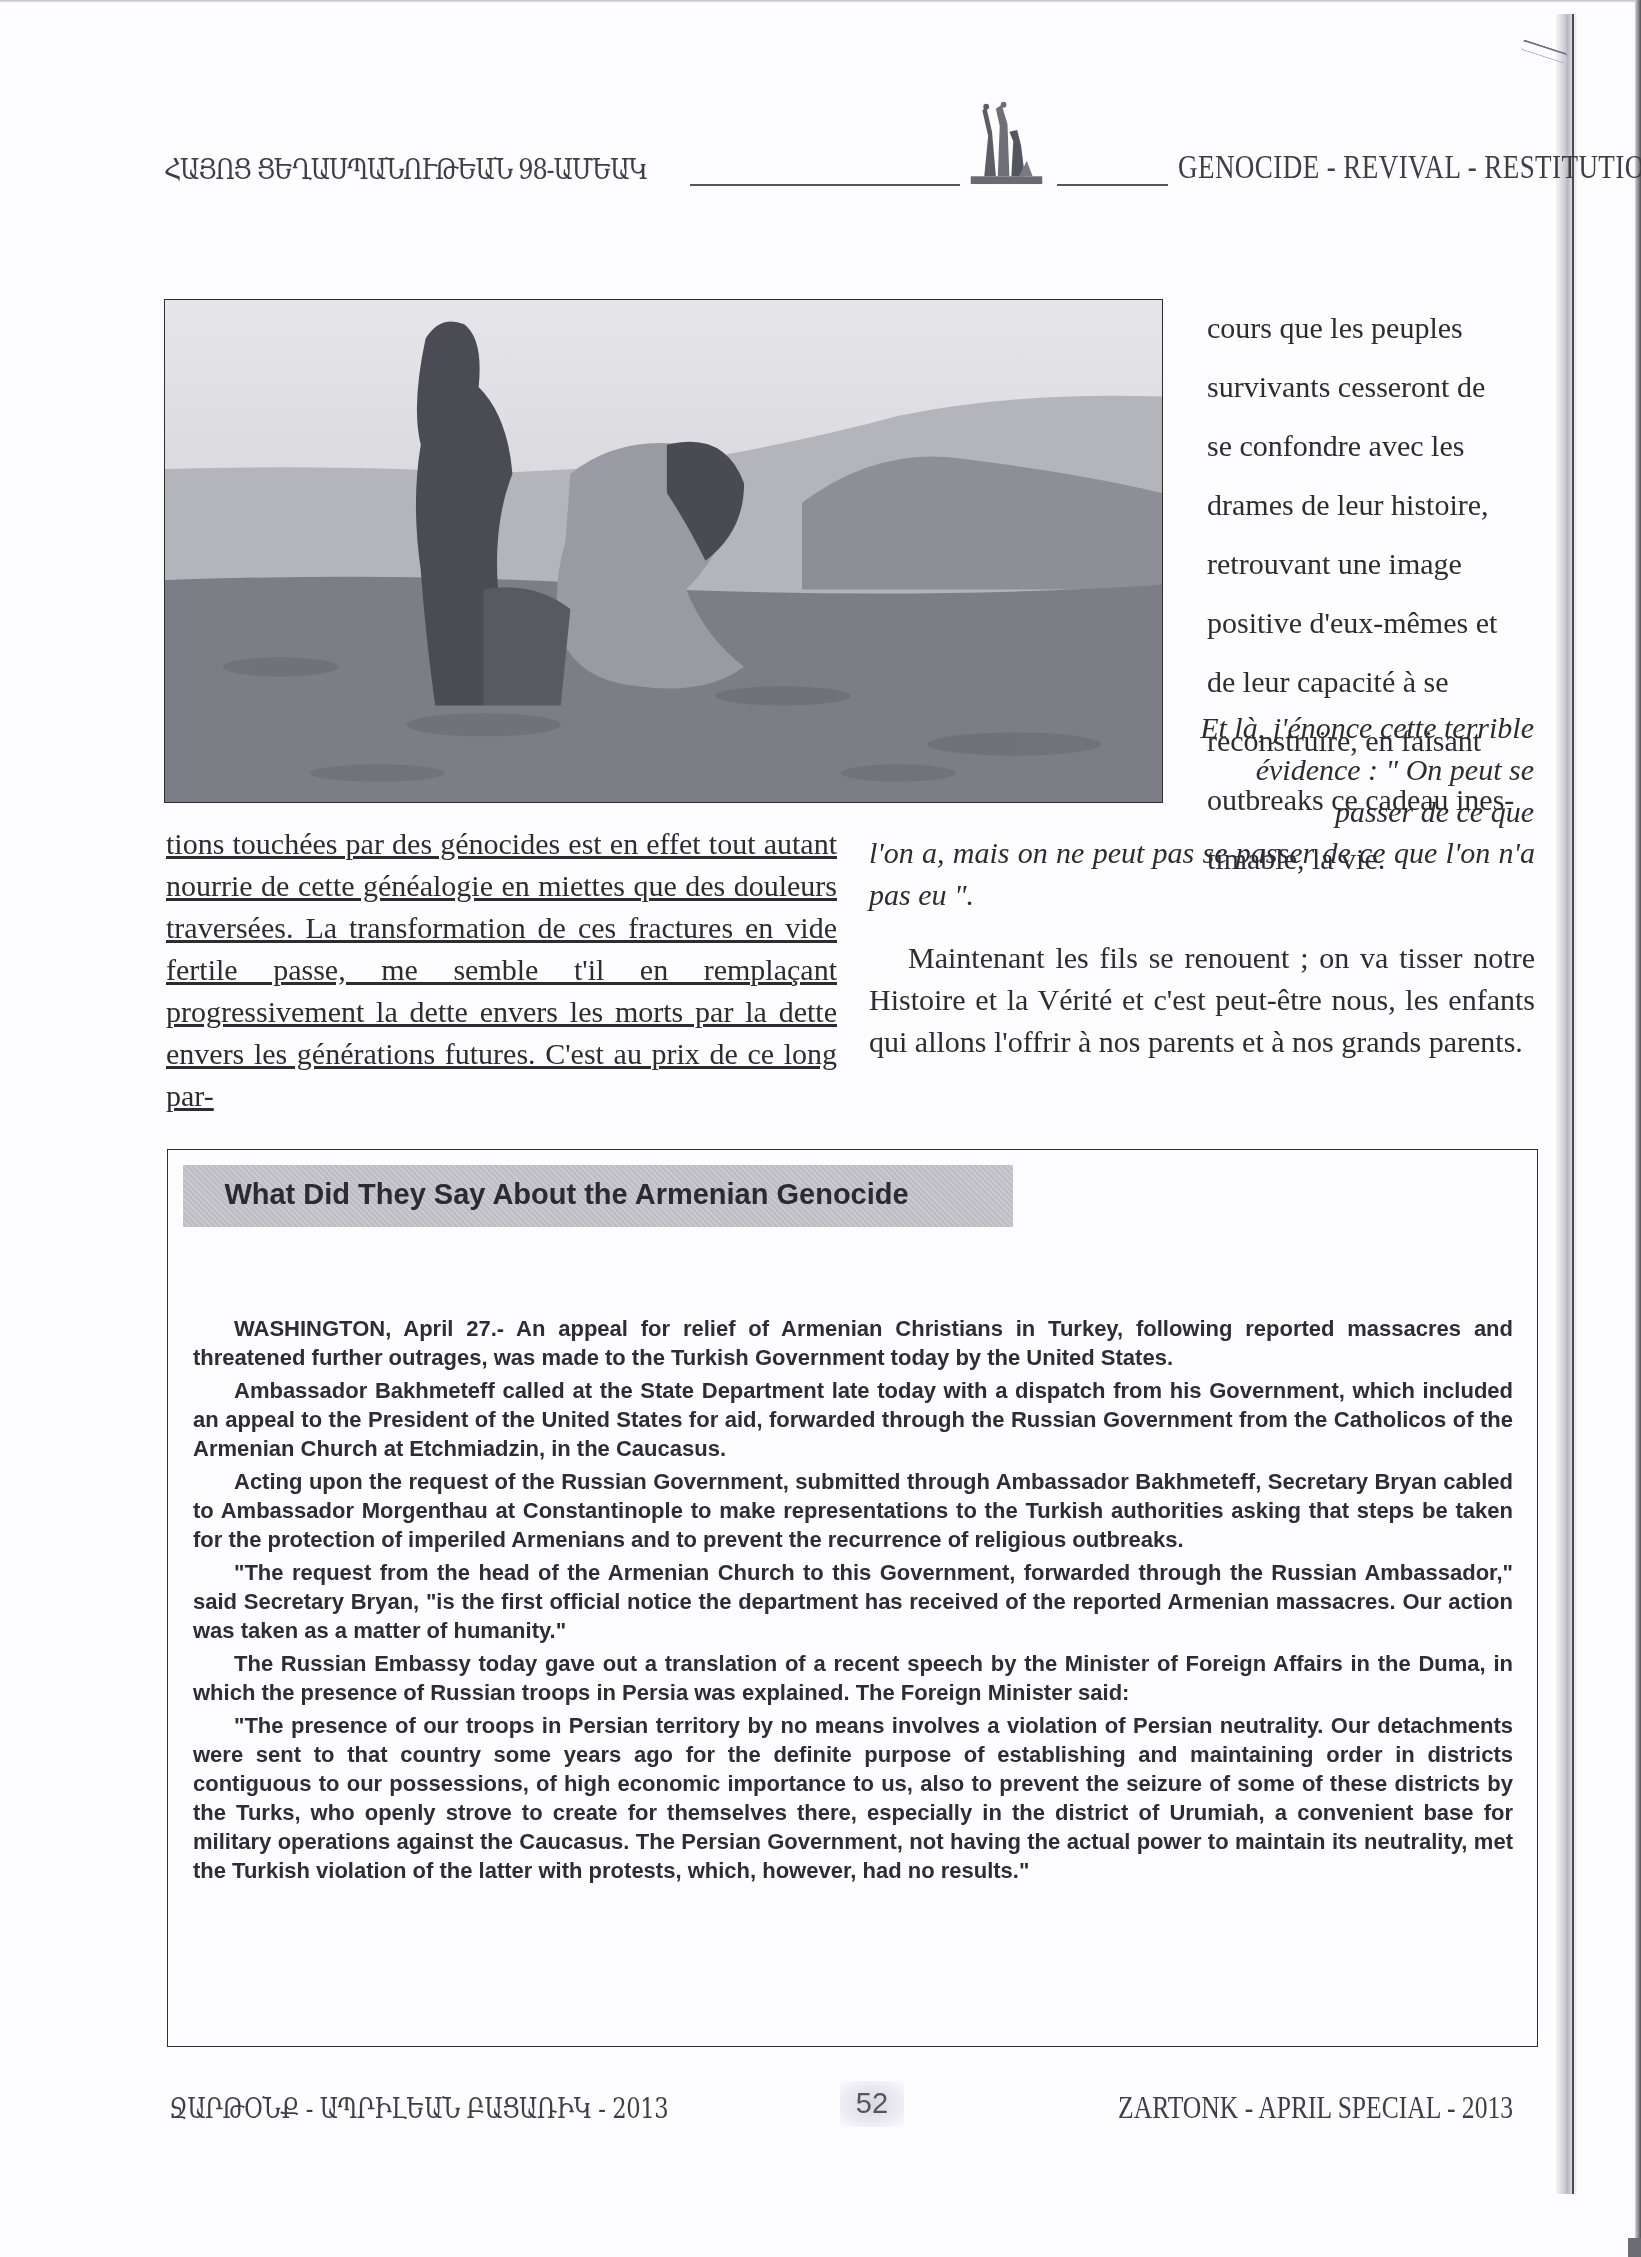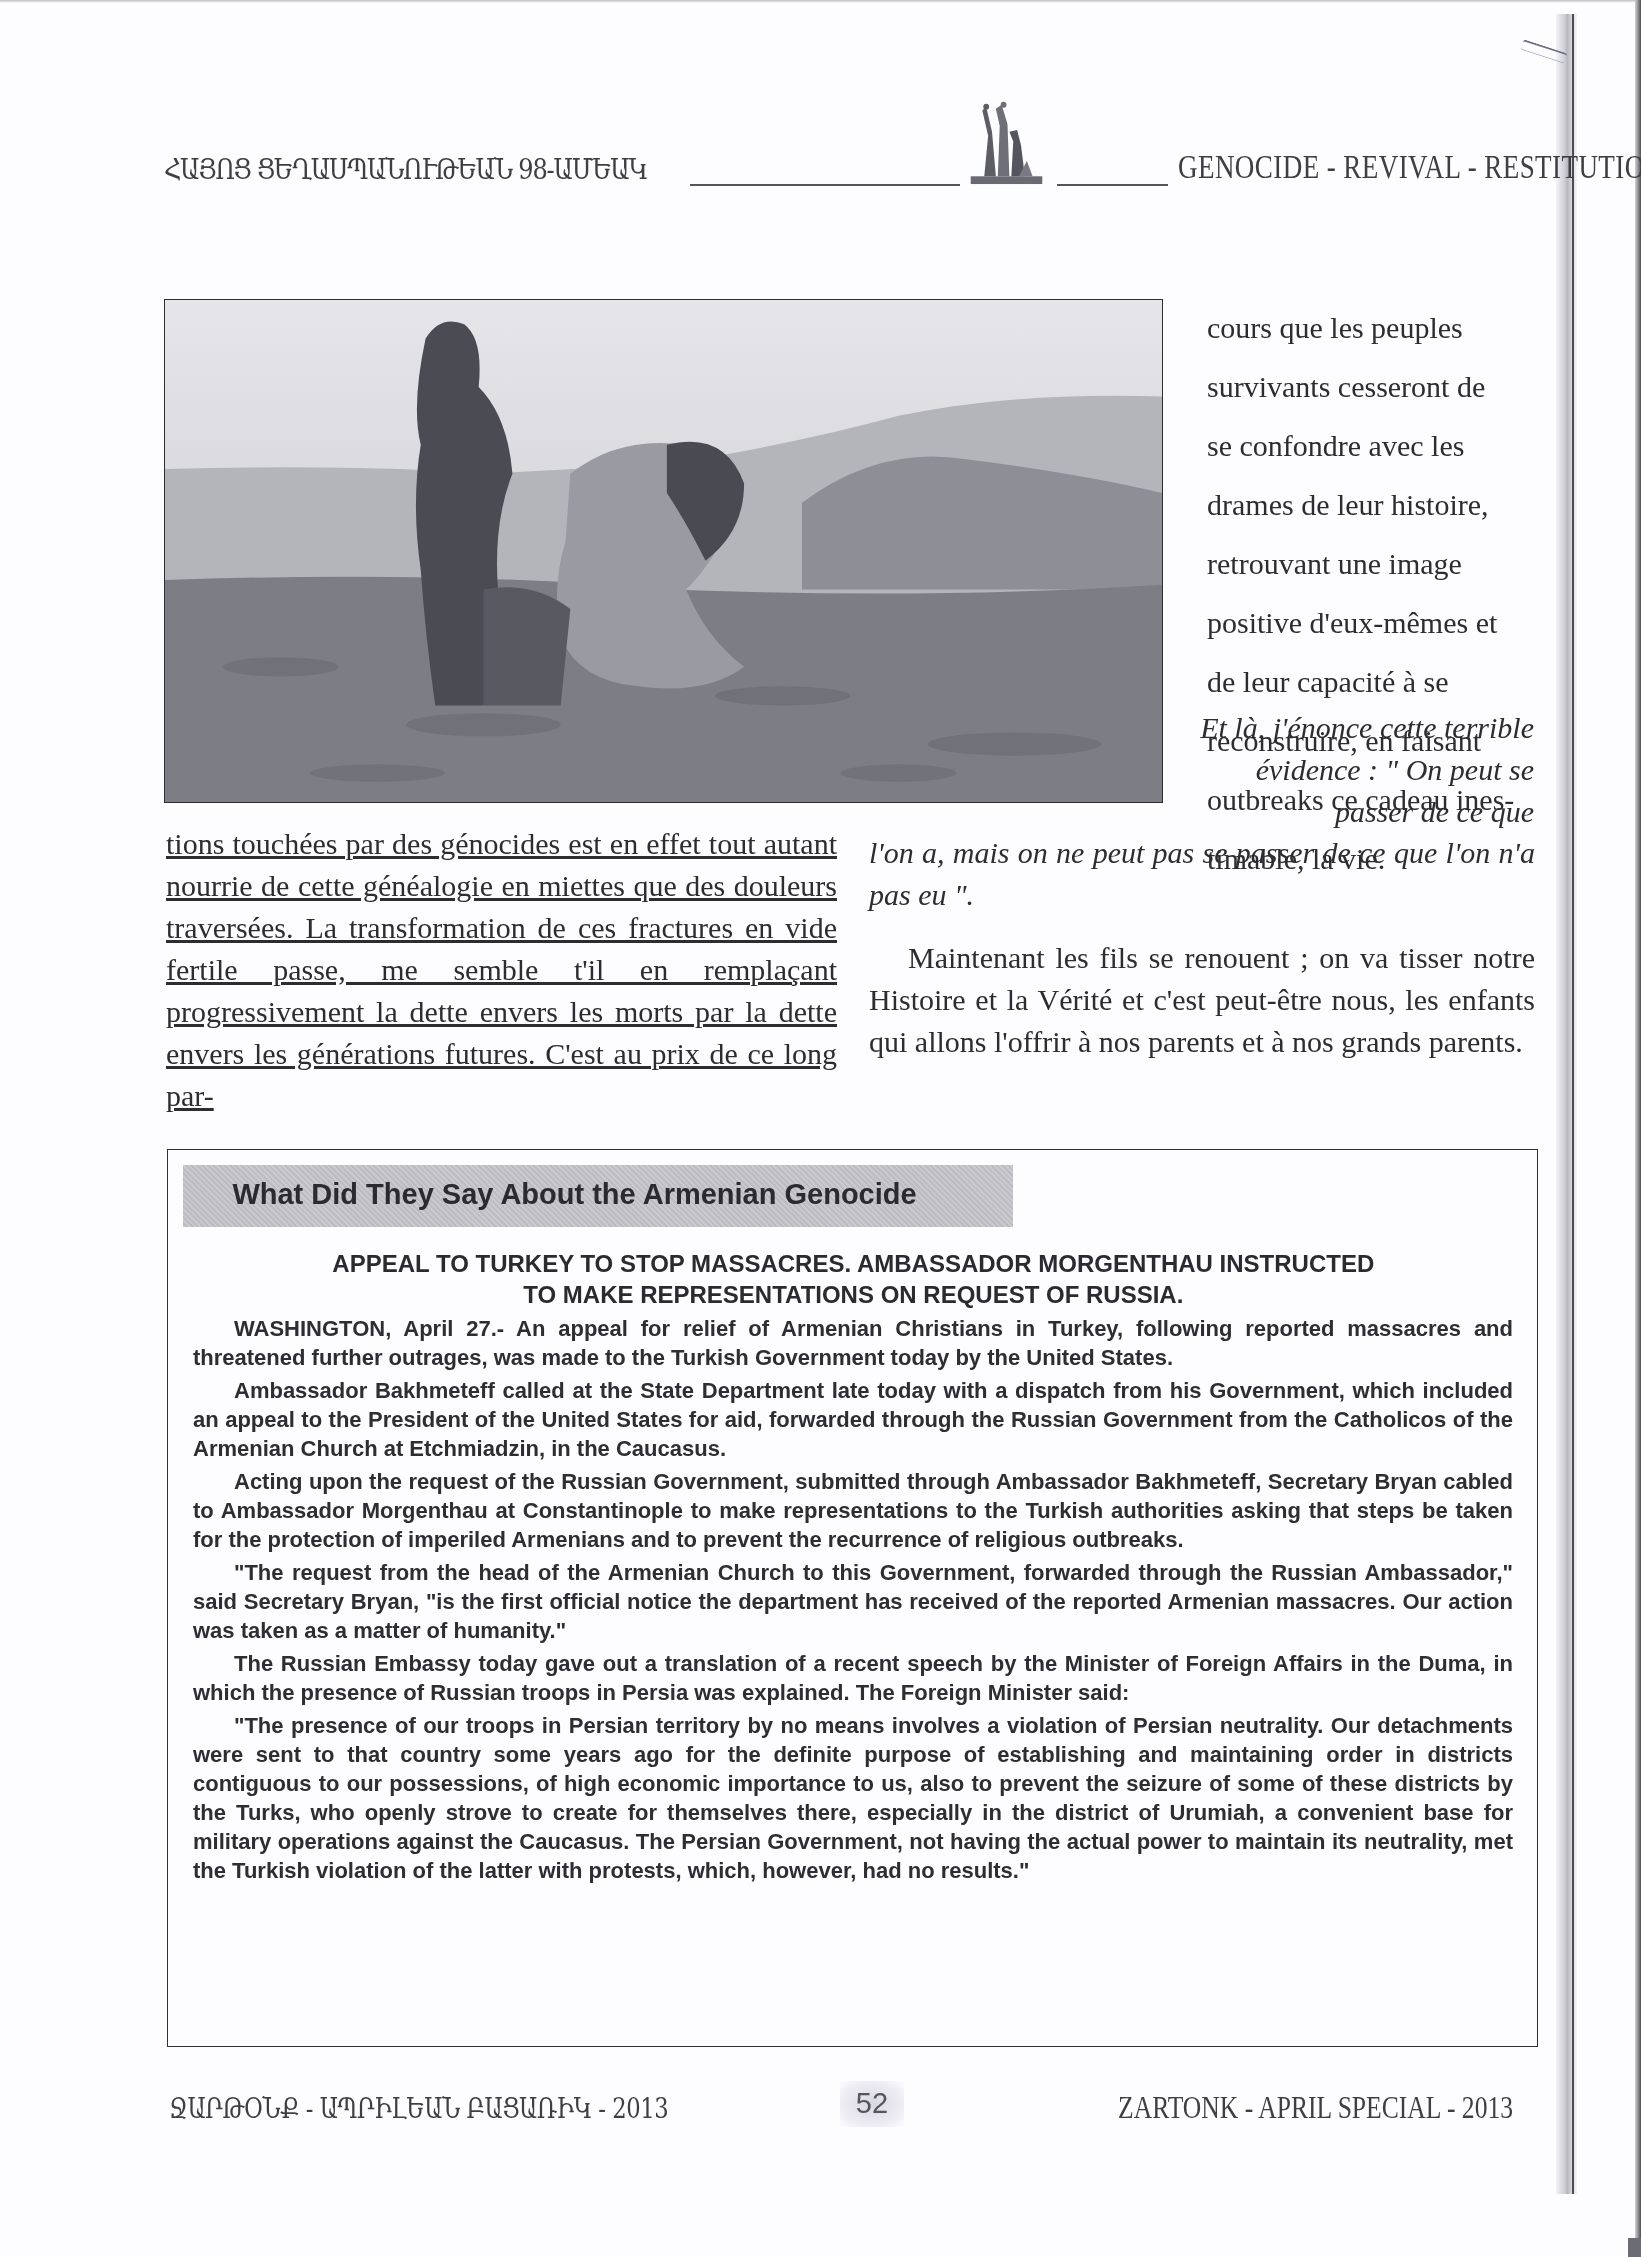--- a/index.html
+++ b/index.html
@@ -38,21 +38,21 @@
   .col-right-top p { margin:17px; }
   .italic-block { position:absolute; left:1190px; top:707px; width:344px; font-style:italic; text-align:right; }
   .italic-cont { position:absolute; left:869px; top:832px; width:666px; font-style:italic; }
   .col-left { position:absolute; left:166px; top:823px; width:671px;text-decoration:underline; }
   .col-right-bottom { position:absolute; left:869px; top:937px; width:666px; text-indent:39px; }
 
   
   .quote-box { position:absolute; left:167px; top:1149px; width:1369px; height:896px; border:1.9px solid #2e2e34; background:#fdfcfe; }
   .box-banner { position:absolute; left:15.4px; top:14.5px; width:830px; height:62px;
     background:repeating-linear-gradient(45deg,#c9c9ce 0 1.9px,#bcbcc2 1.9px 3.9px); }
-  .box-banner span { position:absolute; left:41px; top:13.5px; font-family:"Liberation Sans", sans-serif; font-weight:bold; font-size:29px; color:#2a2a30; white-space:nowrap;margin-left:8px; }
+  .box-banner span { position:absolute; left:41px; top:13.5px; font-family:"Liberation Sans", sans-serif; font-weight:bold; font-size:29px; color:#2a2a30; white-space:nowrap; }
   .box-headline { position:absolute; left:19.3px; top:98px; width:1332px; text-align:center; font-family:"Liberation Sans", sans-serif; font-weight:bold; font-size:24px; line-height:31px; color:#2a2a30; }
   .box-body { position:absolute; left:21px; top:160px; width:1328px; font-family:"Liberation Sans", sans-serif; font-weight:bold; font-size:22px; line-height:29px; color:#2d2d33; text-align:justify; }
   .box-body p { margin:4px; text-indent:41px; }
   .box-source { text-align:right; font-style:italic; text-indent:0 !important; font-size:22px; padding-right:13.5px; }
 
   
   .running-footer { position:absolute; left:164px; top:2081px; width:1371px; height:58px; }
   .ftr-left { position:absolute; left:4.8px; top:11.6px; font-family:"DejaVu Serif", serif; font-size:27px; color:#3e3e44; white-space:nowrap; transform:scaleX(0.84); transform-origin:left center; letter-spacing:-0.5px; }
   .ftr-page { position:absolute; left:676px; top:0; width:64px; height:46px; text-align:center; font-family:"Liberation Sans", sans-serif; font-size:29px; color:#55555c; line-height:44px;
     background:radial-gradient(ellipse at center,#d9d9e2 0%,#eceaf2 60%,rgba(253,252,254,0) 100%); }
@@ -125,24 +125,20 @@
 <div class="text italic-cont">l'on a, mais on ne peut pas se passer de ce que l'on n'a pas eu ".</div>
 
 <div class="text col-left">tions touchées par des génocides est en effet tout autant nourrie de cette généalogie en miettes que des douleurs traversées. La transformation de ces fractures en vide fertile passe, me semble t'il en remplaçant progressivement la dette envers les morts  par la dette envers les générations futures. C'est au prix de ce long par-</div>
 
 <div class="text col-right-bottom">Maintenant les fils se renouent ; on va tisser notre Histoire et la Vérité et c'est peut-être nous, les enfants qui allons l'offrir à nos parents et à nos grands parents.</div>
 
 <div class="quote-box">
   <div class="box-banner">
     <span>What Did They Say About the Armenian Genocide</span>
   </div>
-  <div class="box-headline">
-    <div>APPEAL TO TURKEY TO STOP MASSACRES. AMBASSADOR MORGENTHAU INSTRUCTED</div>
-    <div>TO MAKE REPRESENTATIONS ON REQUEST OF RUSSIA.</div>
-  </div>
   <div class="box-body">
     <p>WASHINGTON, April 27.- An appeal for relief of Armenian Christians in Turkey, following reported massacres and threatened further outrages, was made to the Turkish Government today by the United States.</p>
     <p>Ambassador Bakhmeteff called at the State Department late today with a dispatch from his Government, which included an appeal to the President of the United States for aid, forwarded through the Russian Government from the Catholicos of the Armenian Church at Etchmiadzin, in the Caucasus.</p>
     <p>Acting upon the request of the Russian Government, submitted through Ambassador Bakhmeteff, Secretary Bryan cabled to Ambassador Morgenthau at Constantinople to make representations to the Turkish authorities asking that steps be taken for the protection of imperiled Armenians and to prevent the recurrence of religious outbreaks.</p>
     <p>"The request from the head of the Armenian Church to this Government, forwarded through the Russian Ambassador," said Secretary Bryan, "is the first official notice the department has received of the reported Armenian massacres. Our action was taken as a matter of humanity."</p>
     <p>The Russian Embassy today gave out a translation of a recent speech by the Minister of Foreign Affairs in the Duma, in which the presence of Russian troops in Persia was explained. The Foreign Minister said:</p>
     <p>"The presence of our troops in Persian territory by no means involves a violation of Persian neutrality. Our detachments were sent to that country some years ago for the definite purpose of establishing and maintaining order in districts contiguous to our possessions, of high economic importance to us, also to prevent the seizure of some of these districts by the Turks, who openly strove to create for themselves there, especially in the district of Urumiah, a convenient base for military operations against the Caucasus. The Persian Government, not having the actual power to maintain its neutrality, met the Turkish violation of the latter with protests, which, however, had no results."</p>
   </div>
 </div>
 

